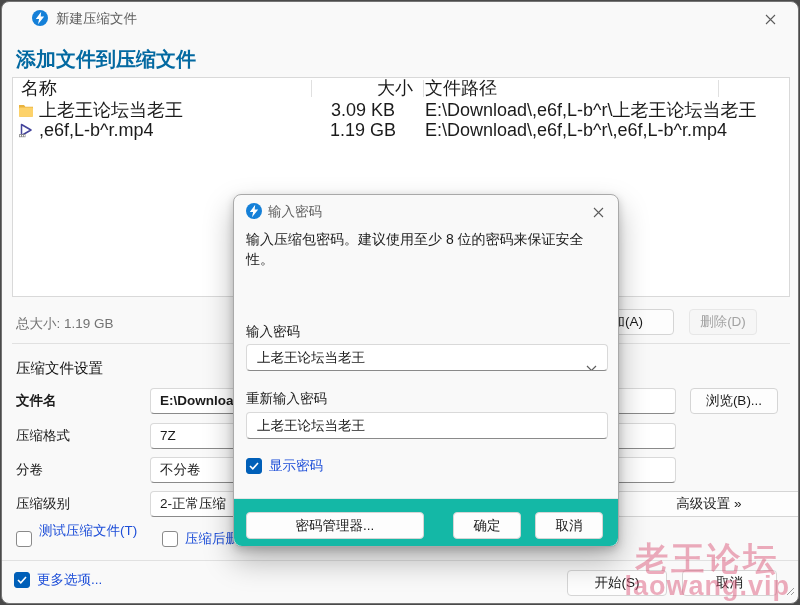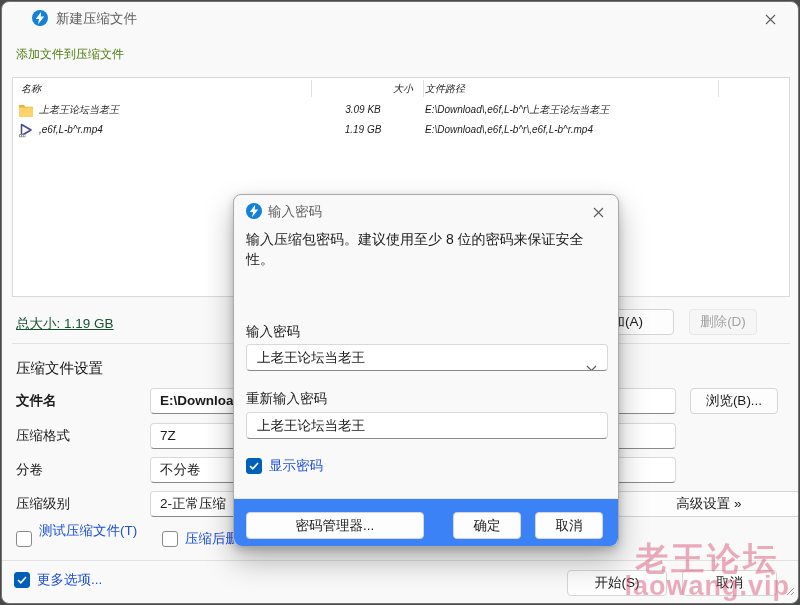--- a/index.html
+++ b/index.html
@@ -13,25 +13,25 @@
   }
 
   
   .titlebar { position:absolute; left:0; top:0; width:100%; height:32px; }
   .app-icon { position:absolute; left:30px; top:8px; width:16px; height:16px; }
   .title-text { position:absolute; left:54px; top:8px; font-size:13.5px; color:#5f5f5f; }
   .close-btn { position:absolute; width:24px; height:22px; display:flex; align-items:center; justify-content:center; }
   .close-btn svg { display:block; }
   #main-close { right:16px; top:6px; }
 
-  .page-header { position:absolute; left:14px; top:44px; font-size:12px; font-weight:normal; color:#4d7c0f; }
+  .page-header { position:absolute; left:14px; top:44px; font-size:20px; font-weight:bold; color:#0369a1; }
 
   
   .file-table { position:absolute; left:10px; top:75px; width:778px; height:220px;
-    background:#fff; border:1px solid #d9d9d9; font-size:10px; color:#1b1b1b;font-style:italic; }
+    background:#fff; border:1px solid #d9d9d9; font-size:18px; color:#1b1b1b; }
   .col-sep { position:absolute; top:2px; height:17px; width:1px; background:#e0e0e0; }
   .th { position:absolute; top:0; height:21px; line-height:21px; }
   .th-name { left:8px; }
   .th-size { left:300px; width:100px; text-align:right; }
   .th-path { left:412px; }
   .tr { position:absolute; left:0; width:100%; height:20px; line-height:20px; }
   .cell-icon { position:absolute; left:5px; top:2px; width:16px; height:16px; }
   .cell-name { position:absolute; left:26px; white-space:nowrap; }
   .cell-size { position:absolute; left:300px; width:100px; text-align:center; }
   .cell-path { position:absolute; left:412px; white-space:nowrap; }
@@ -44,21 +44,21 @@
   }
   .btn.disabled { color:#a3a3a3; background:#f6f6f6; border-color:#e7e7e7; }
 
   #btn-add    { left:565px; top:307px; width:107px; }
   #btn-delete { left:687px; top:307px; width:68px;  }
   #btn-browse { left:688px; top:386px; width:88px;  }
   #btn-adv    { left:614px; top:489px; width:186px; }
   #btn-start  { left:565px; top:568px; width:100px; }
   #btn-cancel { left:680px; top:568px; width:95px;  }
 
-  .totals { position:absolute; left:14px; top:313px; font-size:13.5px; color:#14532d;text-decoration:underline; }
+  .totals { position:absolute; left:14px; top:313px; font-size:13.5px; color:#737373; }
   .divider { position:absolute; height:1px; background:#e1e1e1; }
   #div1 { left:10px; width:778px; top:341px; }
   #div2 { left:0; width:800px; top:558px; }
 
   .section-title { position:absolute; left:14px; top:357px; font-size:14.5px; font-weight:normal; color:#101010; }
 
   
   .f-label { position:absolute; left:14px; height:26px; line-height:26px; font-size:13.5px; color:#1b1b1b; }
   .f-input {
     position:absolute; left:148px; width:526px; height:26px;
@@ -87,21 +87,21 @@
   .dlg-desc { position:absolute; left:12px; top:34px; width:362px; font-size:14px; color:#1b1b1b; line-height:20px; }
   .dlg-label { position:absolute; left:12px; font-size:13.5px; color:#1b1b1b; }
   .dlg-field {
     position:absolute; left:12px; width:362px; height:27px;
     background:#fff; border:1px solid #d9d9d9; border-bottom-color:#8a8a8a; border-radius:4px;
     font-size:13.5px; line-height:25px; padding:0 10px; color:#1b1b1b; white-space:nowrap; overflow:hidden;
   }
   .combo-chevron { position:absolute; right:10px; top:10px; }
   .dlg-footer {
     position:absolute; left:0; bottom:0; width:100%; height:48px;
-    background:#3b82f6; border-top:1px solid #e5e5e5; border-radius:0 0 8px 8px;
+    background:#14b8a6; border-top:1px solid #e5e5e5; border-radius:0 0 8px 8px;
   }
   .dlg-btn {
     position:absolute; top:13px; height:27px; background:#fdfdfd; border:1px solid #d5d5d5;
     border-radius:4px; font-size:13.5px; color:#1b1b1b; text-align:center; line-height:25px;
   }
   #btn-pwmgr { left:12px;  width:178px; }
   #btn-ok    { left:219px; width:68px; }
   #btn-dlg-cancel { left:301px; width:68px; }
 
   

